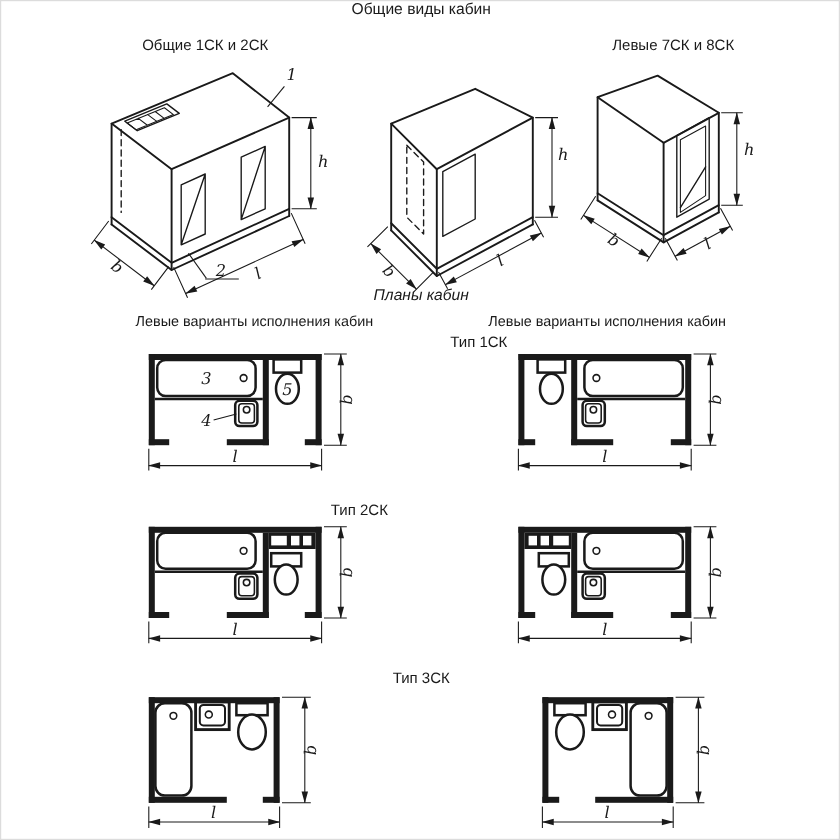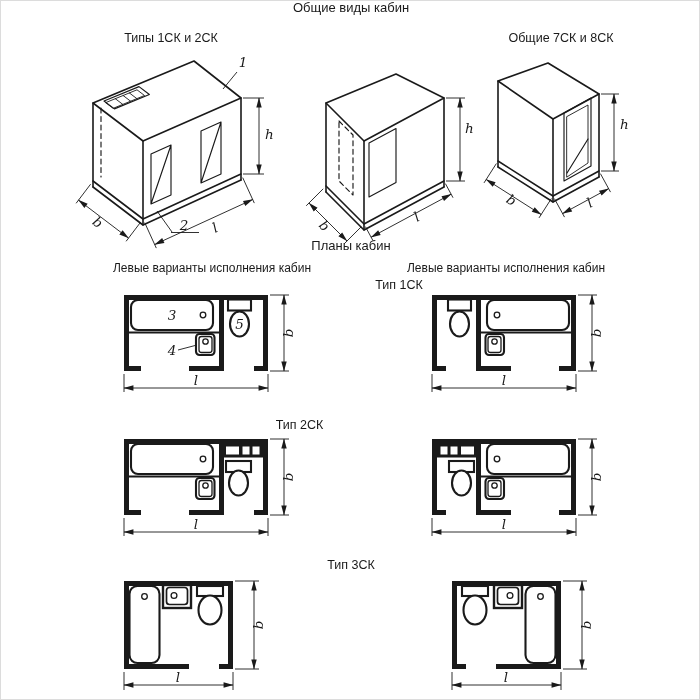--- a/index.html
+++ b/index.html
@@ -21,23 +21,23 @@
   .wall{fill:#1a1a1a;stroke:none;}
   .fix{fill:#fff;stroke:#1a1a1a;stroke-width:2.1;}
   .fixthin{fill:none;stroke:#1a1a1a;stroke-width:1.3;}
 </style>
 </head>
 <body>
 
 <div class="canvas">
 
   <div class="lbl" style="left:0;top:5;width:700px;font-size:13px;">Общие виды кабин</div>
-  <div class="lbl" style="left:60px;top:31px;width:220px;">Типы 1СК и 2СК</div>
-  <div class="lbl" style="left:470px;top:31px;width:180px;">Общие 7СК и 8СК</div>
-  <div class="lbl" style="left:0;top:238px;width:700px;font-size:13px;">Планы кабин</div>
+  <div class="lbl" style="left:60px;top:31px;width:220px;">Общие 1СК и 2СК</div>
+  <div class="lbl" style="left:470px;top:31px;width:180px;">Левые 7СК и 8СК</div>
+  <div class="lbl" style="left:0;top:238px;width:700px;font-size:13px;font-style:italic;">Планы кабин</div>
   <div class="lbl" style="left:56px;top:261px;width:310px;font-size:12px;">Левые варианты исполнения кабин</div>
   <div class="lbl" style="left:355px;top:261px;width:300px;font-size:12px;">Левые варианты исполнения кабин</div>
   <div class="lbl" style="left:0;top:278px;width:700px;padding-left:48px;">Тип 1СК</div>
   <div class="lbl" style="left:0;top:418px;width:597px;">Тип 2СК</div>
   <div class="lbl" style="left:0;top:558px;width:700px;">Тип 3СК</div>
 
   <svg style="left:56px;top:50px;" width="245" height="200" viewBox="0 0 245 200">
     <defs>
       <marker id="mA" viewBox="0 0 12 8" refX="11" refY="4" markerWidth="12" markerHeight="8" orient="auto-start-reverse">
         <path d="M0.5,1 L11.5,4 L0.5,7 Z" fill="#1a1a1a"></path>

